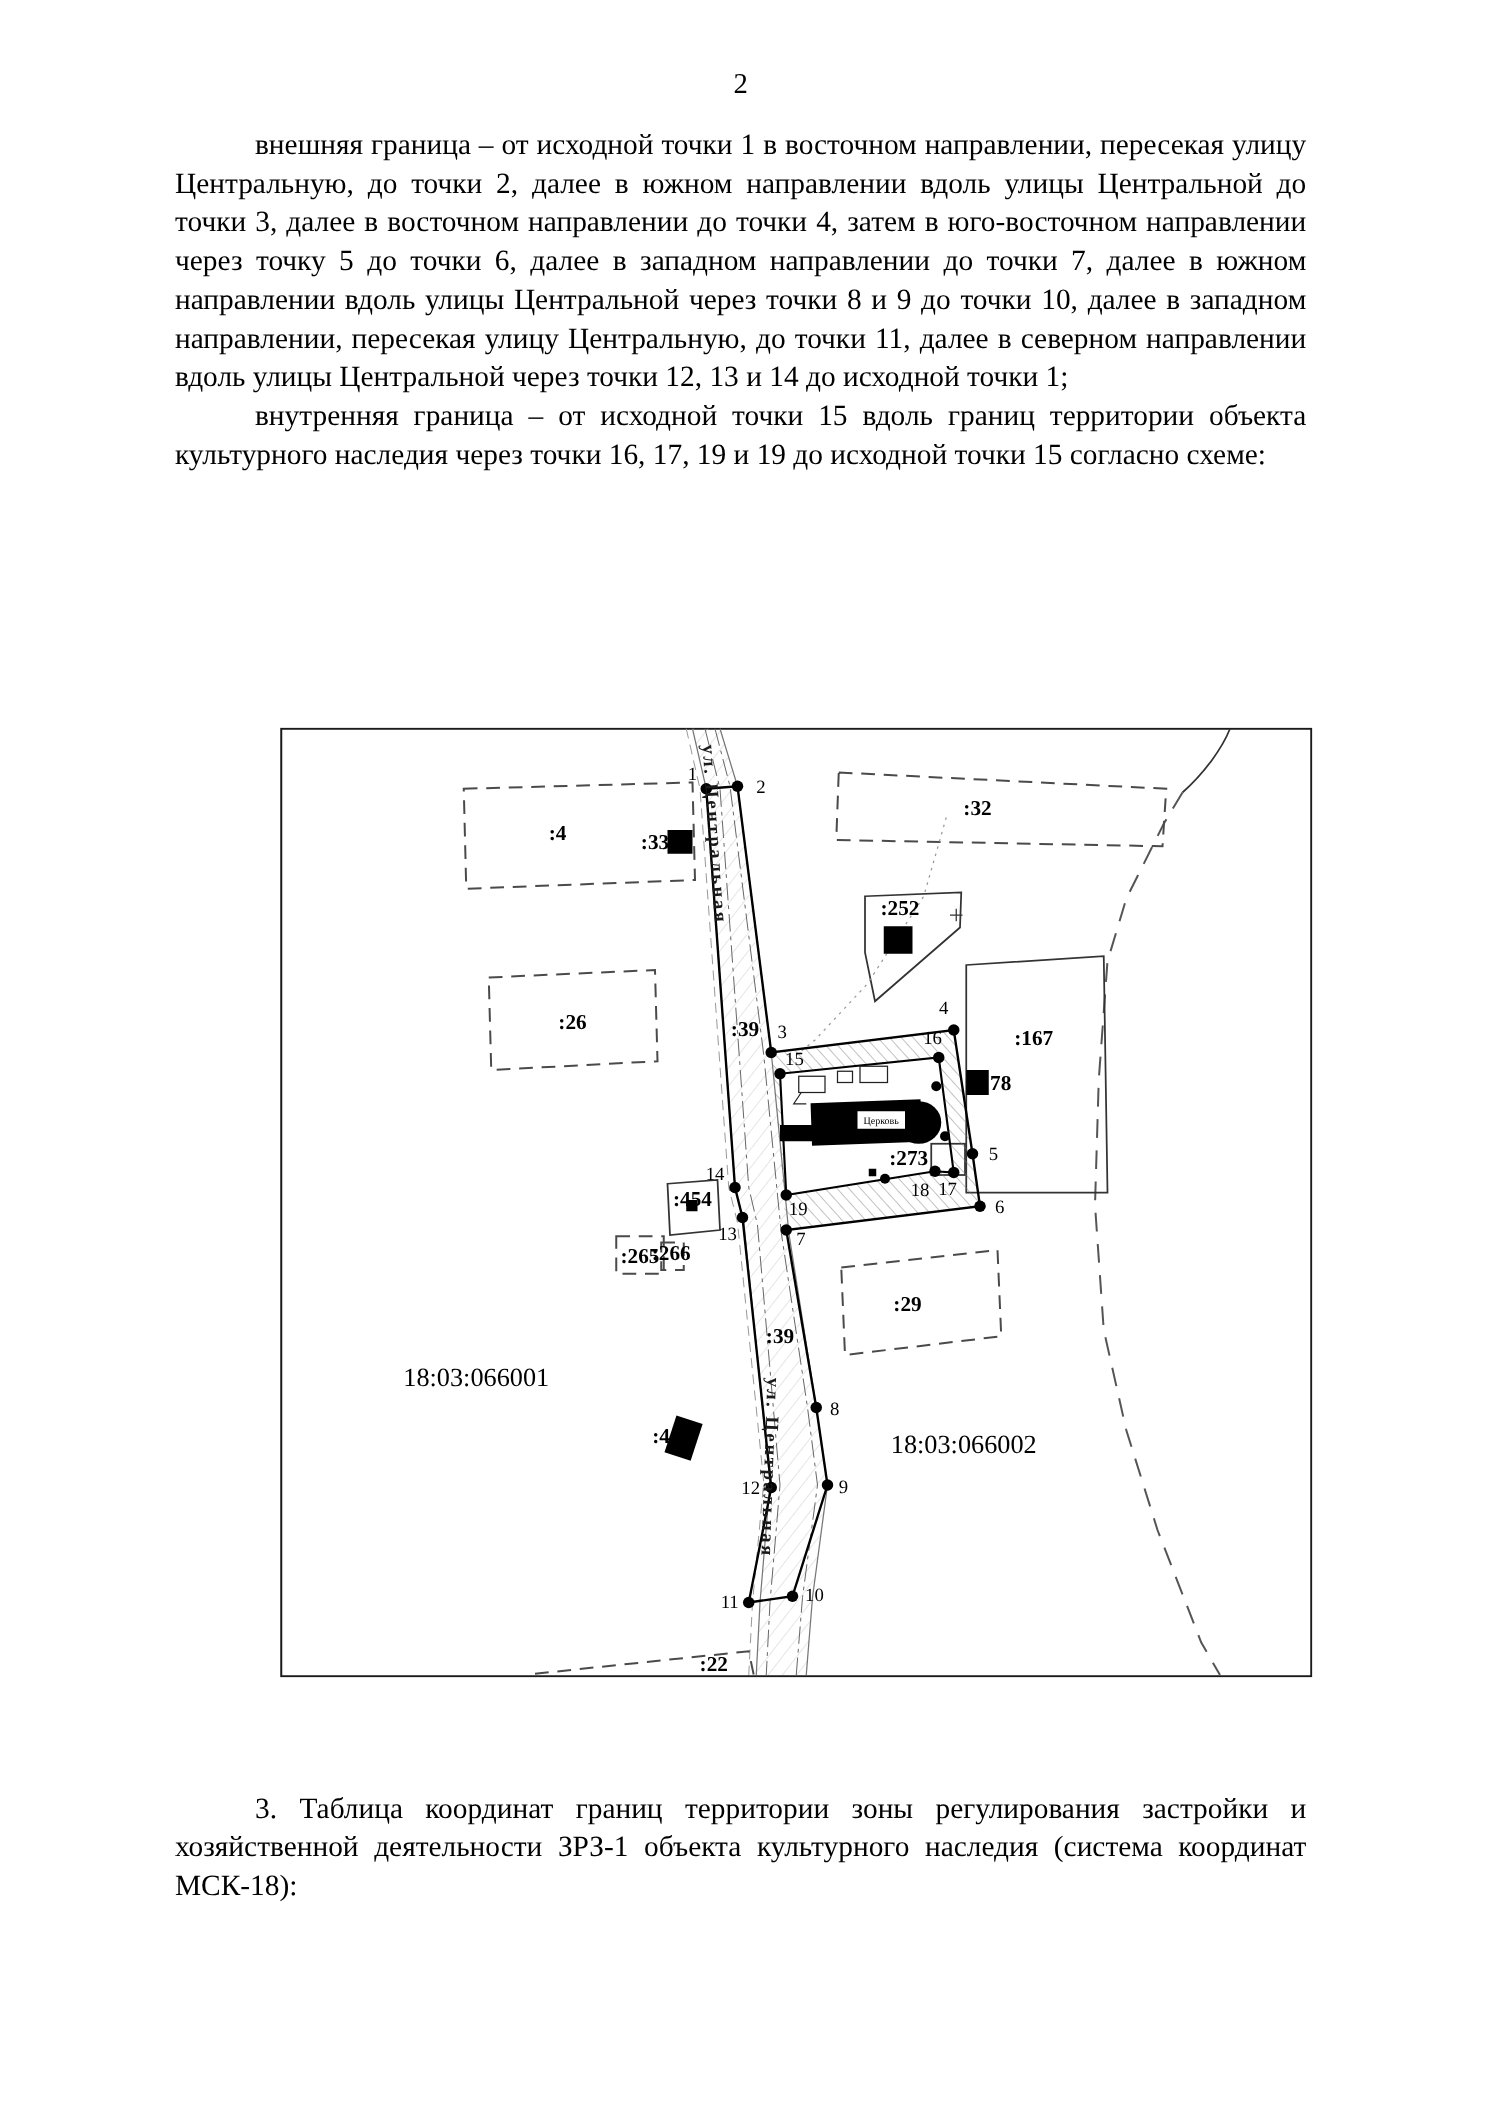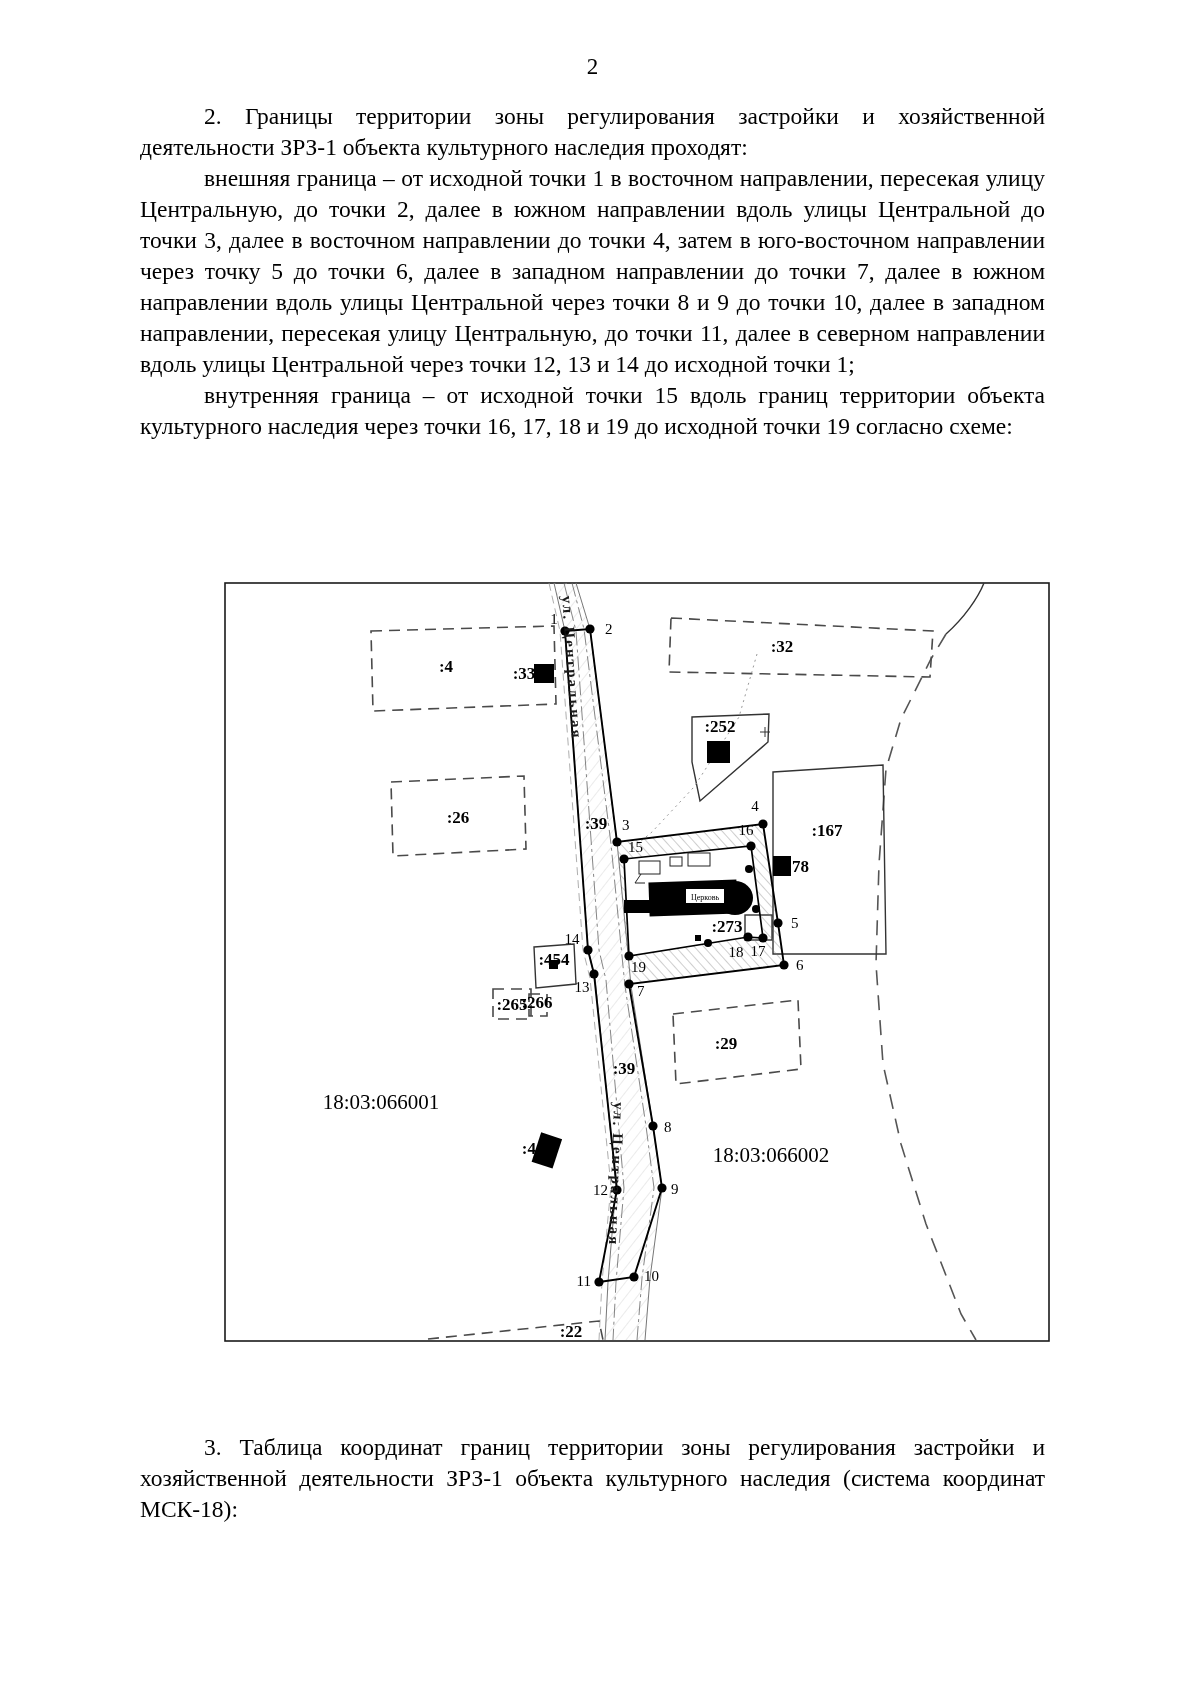--- a/index.html
+++ b/index.html
@@ -29,23 +29,22 @@
   .qlbl{font:21px "Liberation Serif","DejaVu Serif",serif;fill:#000;}
   .street{font:bold 15px "Liberation Serif","DejaVu Serif",serif;fill:#1a1a1a;letter-spacing:2px;}
   .church{font:8px "Liberation Serif","DejaVu Serif",serif;fill:#000;}
 </style>
 </head>
 <body>
 
 <div class="page-number">2</div>
 
 <div class="text-block" id="block-top">
-  <p>2. Границы территории зоны регулирования застройки и хозяйственной деятельности ЗРЗ-1 объекта культурного наследия проходят:</p>
   <p>внешняя граница – от исходной точки 1 в восточном направлении, пересекая улицу Центральную, до точки 2, далее в южном направлении вдоль улицы Центральной до точки 3, далее в восточном направлении до точки 4, затем в юго-восточном направлении через точку 5 до точки 6, далее в западном направлении до точки 7, далее в южном направлении вдоль улицы Центральной через точки 8 и 9 до точки 10, далее в западном направлении, пересекая улицу Центральную, до точки 11, далее в северном направлении вдоль улицы Центральной через точки 12, 13 и 14 до исходной точки 1;</p>
-  <p>внутренняя граница – от исходной точки 15 вдоль границ территории объекта культурного наследия через точки 16, 17, 18 и 19 до исходной точки 19 согласно схеме:</p>
+  <p>внутренняя граница – от исходной точки 15 вдоль границ территории объекта культурного наследия через точки 16, 17, 19 и 19 до исходной точки 15 согласно схеме:</p>
 </div>
 
 <div class="map-wrap">
   <svg id="map-svg" width="826" height="760" viewBox="0 0 826 760" xmlns="http://www.w3.org/2000/svg">
     <defs>
       <pattern id="hatchStreet" width="9" height="9" patternUnits="userSpaceOnUse" patternTransform="rotate(38)">
         <line x1="0" y1="0" x2="0" y2="9" stroke="#c9c9c9" stroke-width="0.9"></line>
       </pattern>
       <pattern id="hatchZone" width="7" height="7" patternUnits="userSpaceOnUse" patternTransform="rotate(-42)">
         <line x1="0" y1="0" x2="0" y2="7" stroke="#777" stroke-width="0.9"></line>

